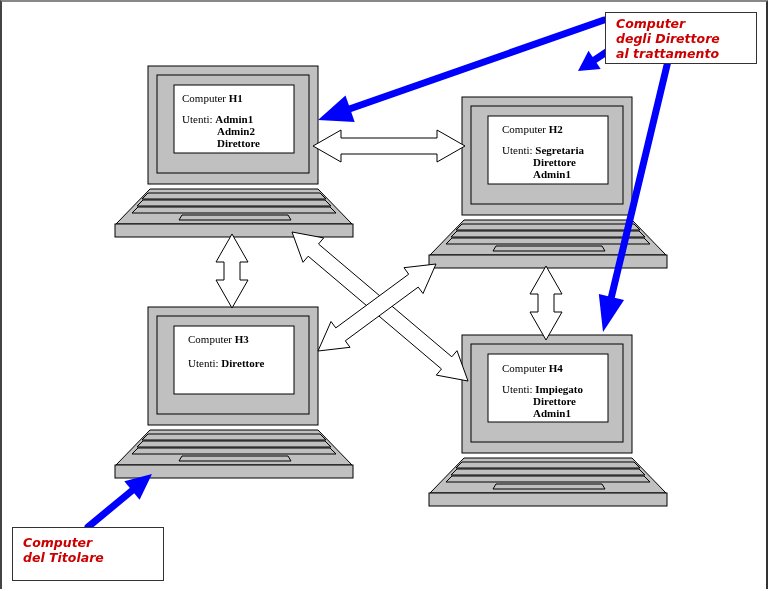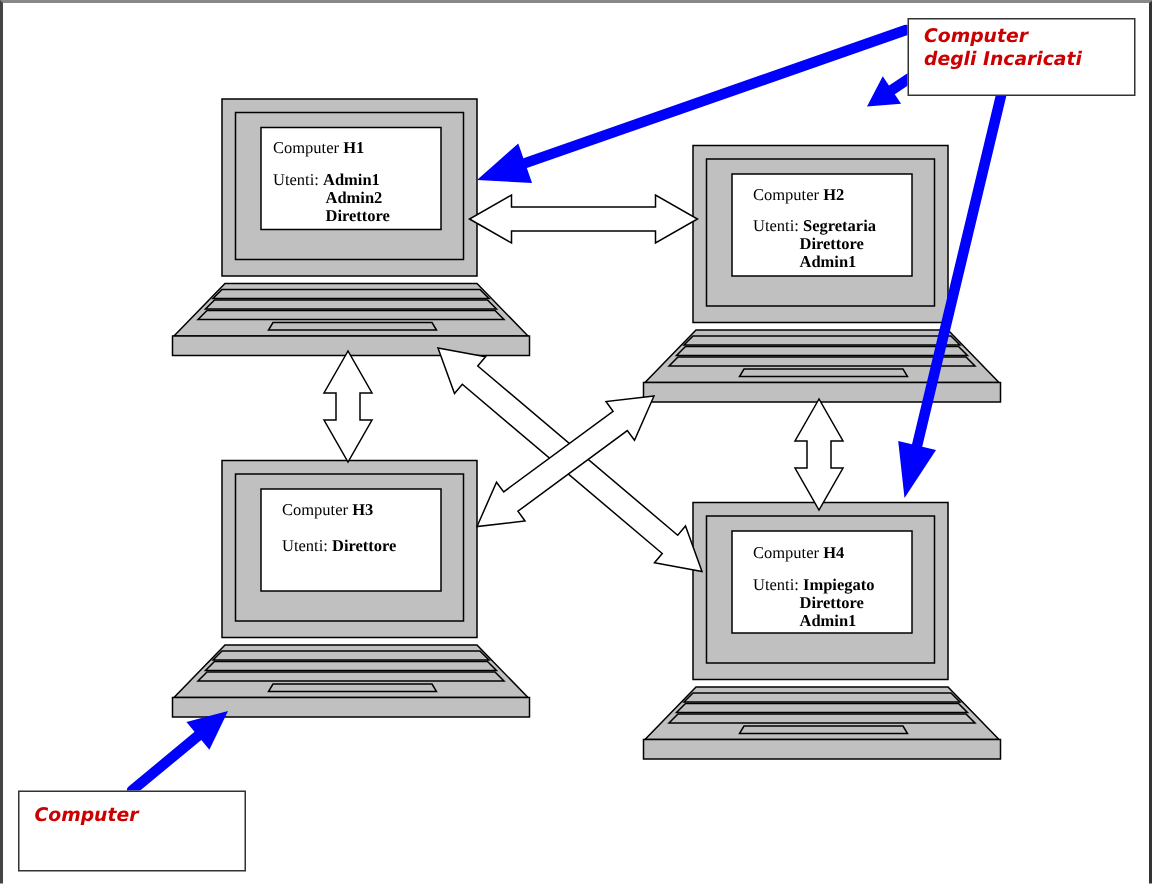--- a/index.html
+++ b/index.html
@@ -94,18 +94,20 @@
       </g>
       <g>
         <line x1="88" y1="527" x2="131.97504814995378" y2="490.5831632508195" stroke="#0000ff" stroke-width="7" stroke-linecap="round"></line>
         <polygon points="152.0,474.0 139.6,499.8 124.3,481.3" fill="#0000ff"></polygon>
       </g>
     </g>
 </svg>
 
 <div class="callout" id="callout-incaricati">
   <span>Computer</span>
-  <span>degli Incaricati</span>
+  <span>degli Direttore</span>
+  <span>al trattamento</span>
 </div>
 
 <div class="callout" id="callout-titolare">
   <span>Computer</span>
+  <span>del Titolare</span>
 </div>
 
 </body></html>

